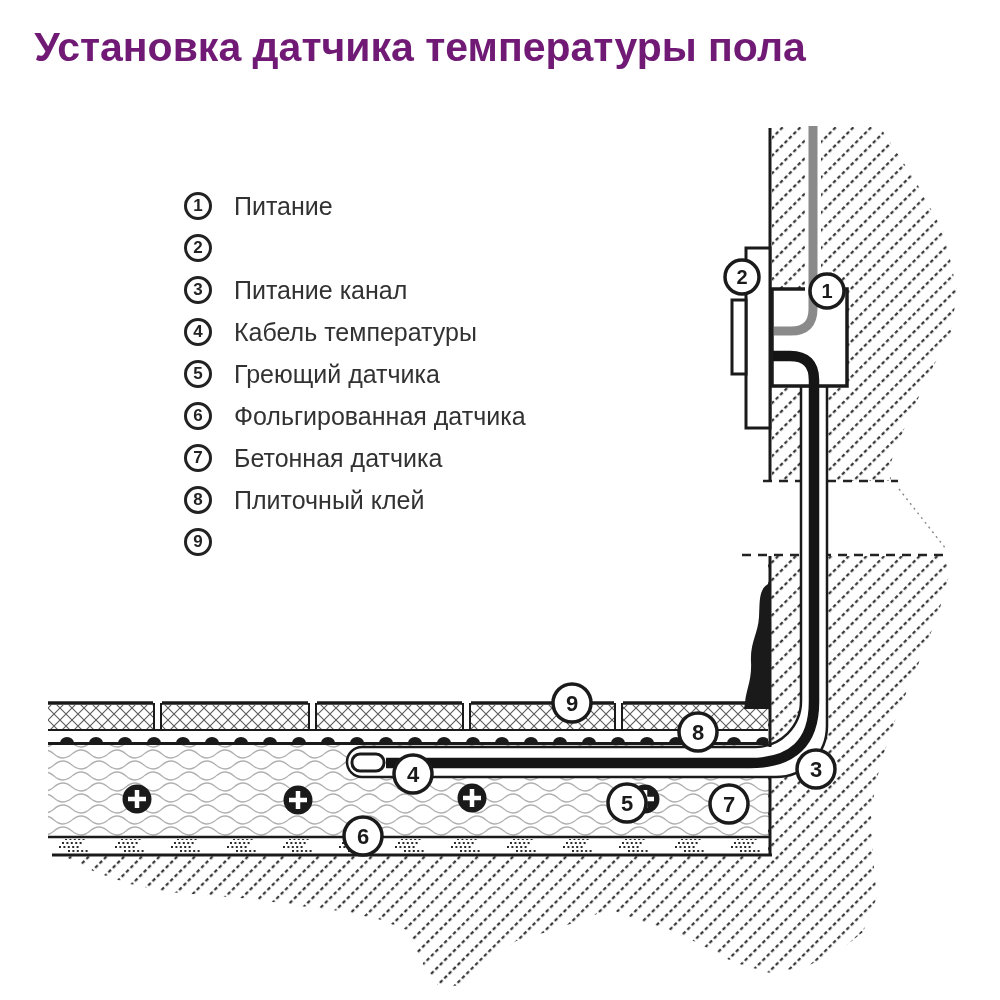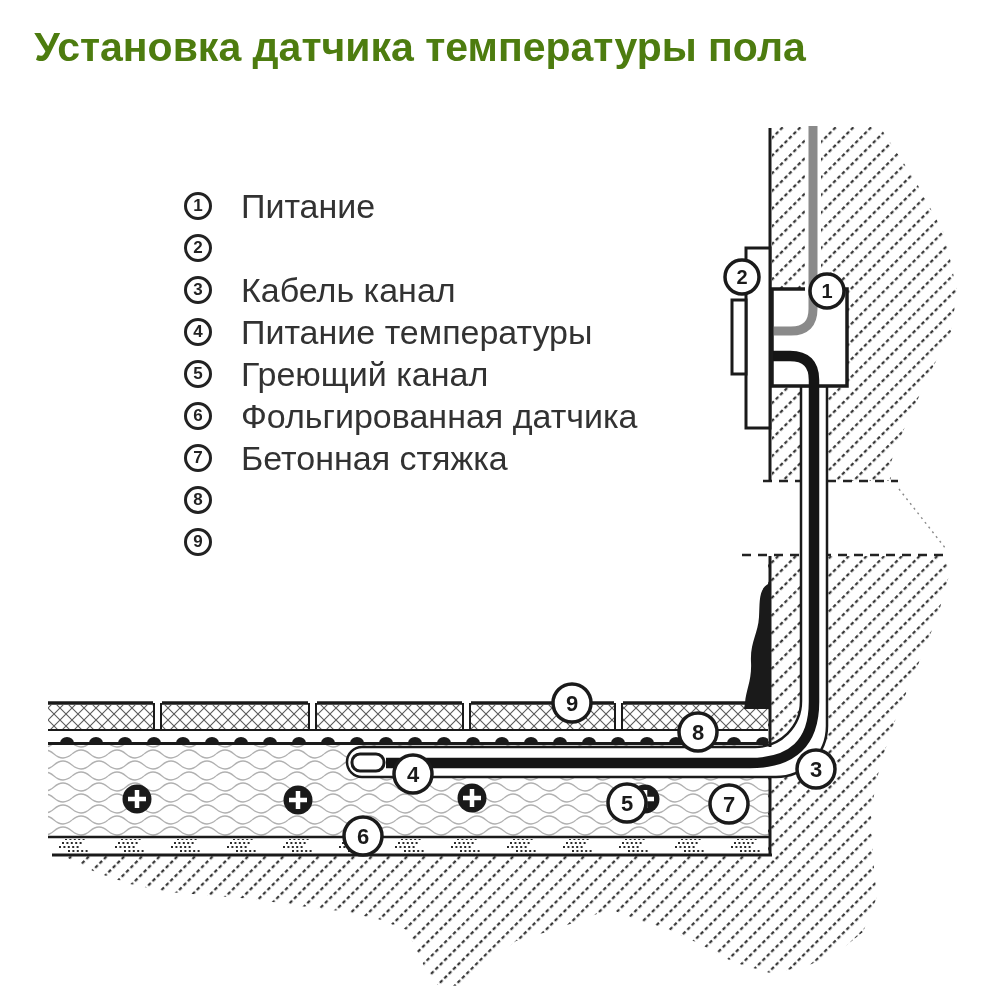--- a/index.html
+++ b/index.html
@@ -6,40 +6,40 @@
   body{
     width:1000px;height:1000px;
     background:#ffffff;
     position:relative;
     font-family:"Liberation Sans", sans-serif;
     overflow:hidden;
   }
   .title{
     position:absolute;top:24px;left:0;width:840px;
     text-align:center;
-    font-size:41px;font-weight:700;color:#4d7c0f;
+    font-size:41px;font-weight:700;color:#701a75;
     letter-spacing:0px;
   }
   .legend{
     position:absolute;top:192px;left:184px;
   }
   .legend-row{
     display:flex;align-items:center;
     height:28px;margin-bottom:14px;
   }
   .lcirc{
     width:28px;height:28px;box-sizing:border-box;
     border:3px solid #222;border-radius:50%;
     display:flex;align-items:center;justify-content:center;
     font-size:17px;font-weight:700;color:#222;
     flex:0 0 28px;
   }
   .ltext{
-    margin-left:29px;
-    font-size:34px;color:#323232;
+    margin-left:22px;
+    font-size:25px;color:#323232;
     white-space:nowrap;
   }
   svg{position:absolute;top:0;left:0;}
   .callout-circle{fill:#ffffff;stroke:#1a1a1a;stroke-width:3.5px;}
   .callout-num{font-family:"Liberation Sans",sans-serif;font-weight:700;fill:#1a1a1a;text-anchor:middle;}
 </style>
 </head>
 <body>
 
 <div class="title">Установка датчика температуры пола</div>
@@ -47,40 +47,41 @@
 <div class="legend">
   <div class="legend-row">
     <span class="lcirc">1</span>
     <span class="ltext">Питание</span>
   </div>
   <div class="legend-row">
     <span class="lcirc">2</span>
   </div>
   <div class="legend-row">
     <span class="lcirc">3</span>
-    <span class="ltext">Кабель канал</span>
+    <span class="ltext">Питание канал</span>
   </div>
   <div class="legend-row">
     <span class="lcirc">4</span>
-    <span class="ltext">Питание температуры</span>
+    <span class="ltext">Кабель температуры</span>
   </div>
   <div class="legend-row">
     <span class="lcirc">5</span>
-    <span class="ltext">Греющий канал</span>
+    <span class="ltext">Греющий датчика</span>
   </div>
   <div class="legend-row">
     <span class="lcirc">6</span>
     <span class="ltext">Фольгированная датчика</span>
   </div>
   <div class="legend-row">
     <span class="lcirc">7</span>
-    <span class="ltext">Бетонная стяжка</span>
+    <span class="ltext">Бетонная датчика</span>
   </div>
   <div class="legend-row">
     <span class="lcirc">8</span>
+    <span class="ltext">Плиточный клей</span>
   </div>
   <div class="legend-row">
     <span class="lcirc">9</span>
   </div>
 </div>
 
 <svg width="1000" height="1000" viewBox="0 0 1000 1000">
   <defs>
     <pattern id="hatch" width="12.5" height="12.5" patternUnits="userSpaceOnUse" patternTransform="rotate(45)">
       <line x1="6" y1="-1" x2="6" y2="14" stroke="#2a2a2a" stroke-width="2.1" stroke-dasharray="3.6,2.7"></line>

